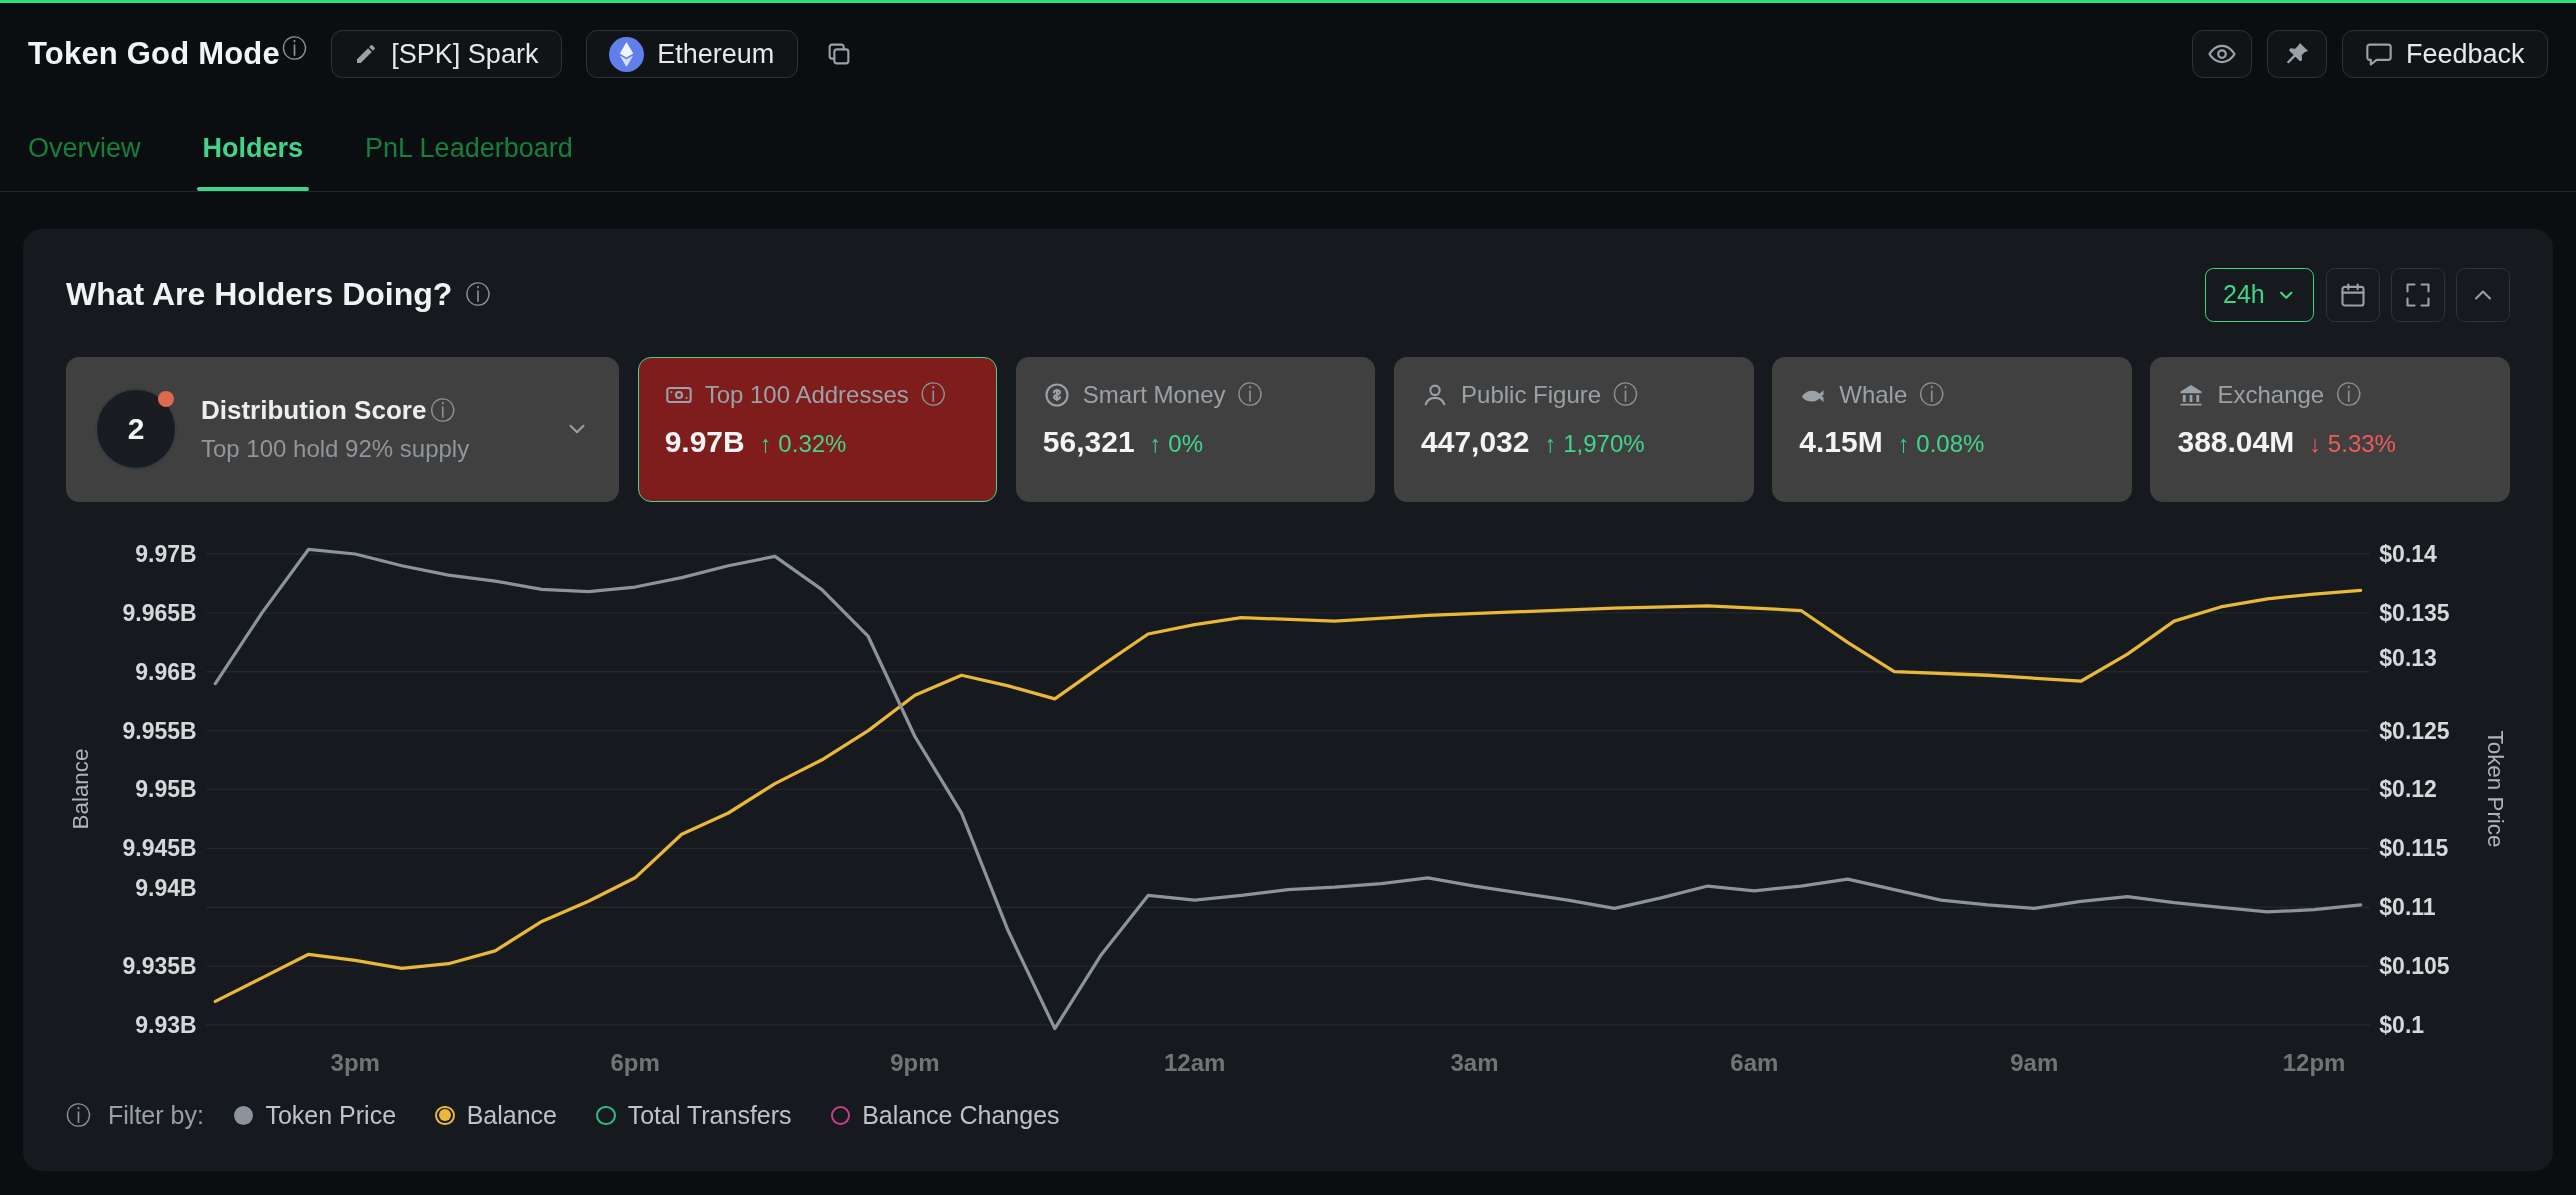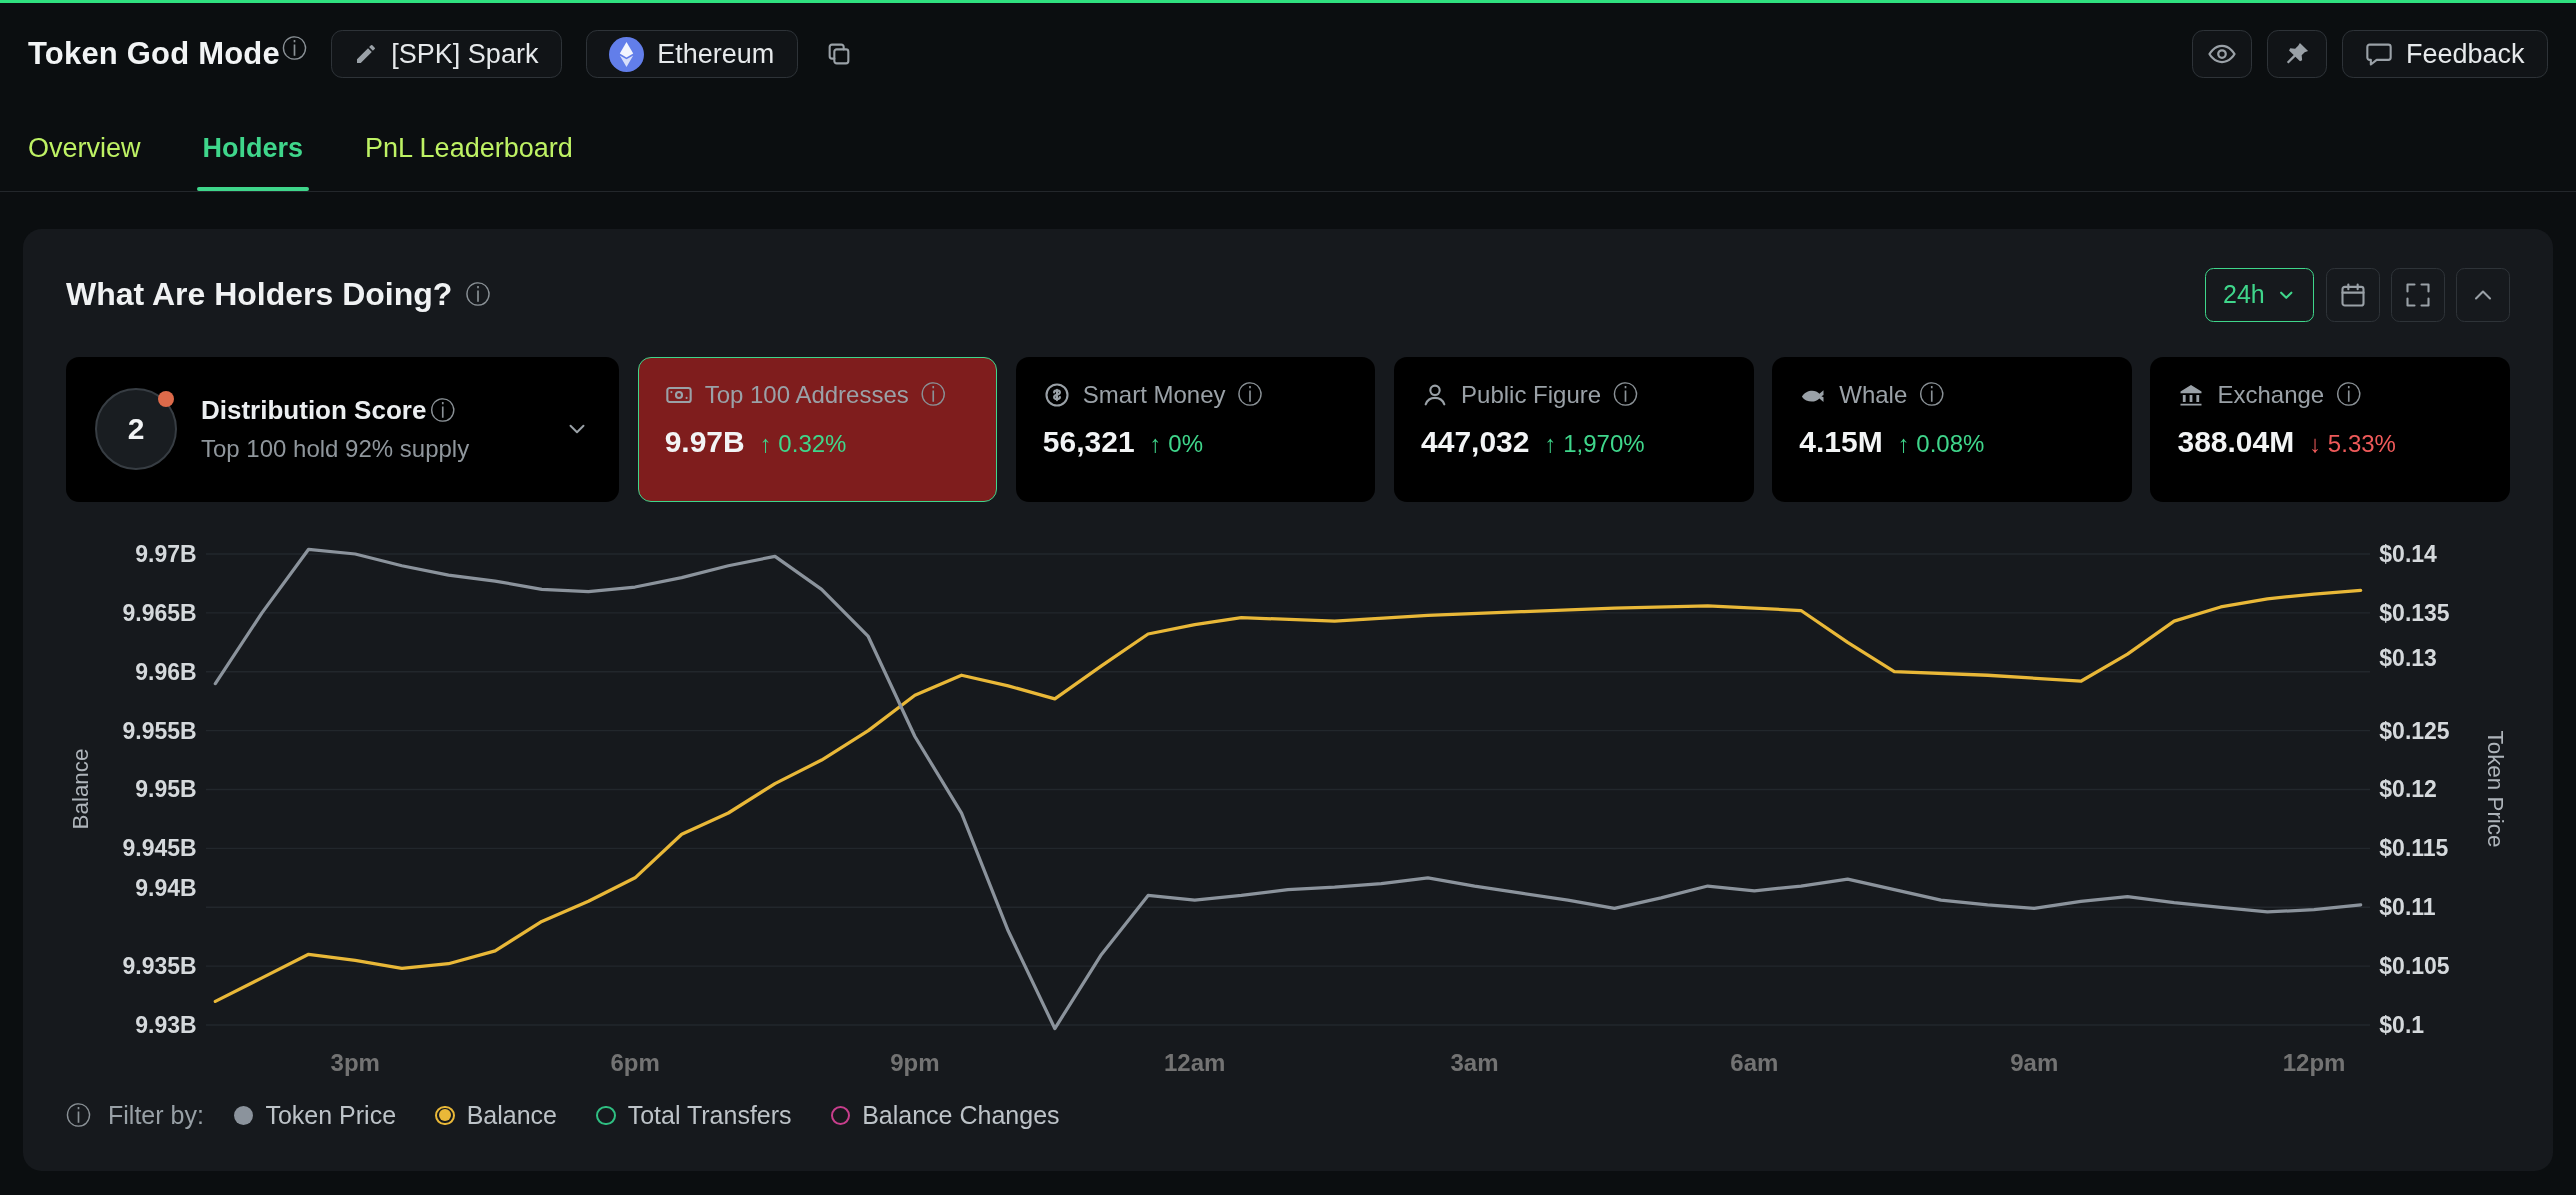--- a/index.html
+++ b/index.html
@@ -17,38 +17,38 @@
          border-radius:11.2px; background:#111417; font-size:27px; color:#e6e9eb; cursor:pointer; }
   .btn.icon-only { width:60px; padding:0; justify-content:center; }
   .plain-icon { background:none; border:none; padding:0 3.7px; }
   .header-right { margin-left:auto; display:flex; align-items:center; gap:15px; }
   .eth-logo { width:35px; height:35px; }
   .gicon { stroke:#9aa1a7; fill:none; stroke-width:1.8; stroke-linecap:round; stroke-linejoin:round; }
   .gicon-fill { fill:#9aa1a7; stroke:none; }
 
   
   .tabbar { display:flex; gap:62px; padding:0 28px; height:86px; align-items:center; border-bottom:0.9px solid #23272b; }
-  .tab { font-size:27px; color:#bef264; height:100%; display:flex; align-items:center; position:relative; cursor:pointer; }
+  .tab { font-size:27px; color:#15803d; height:100%; display:flex; align-items:center; position:relative; cursor:pointer; }
   .tab.active { color:#3fd68b; font-weight:600; }
   .tab.active::after { content:""; position:absolute; left:-5.6px; right:-5.6px; bottom:0; height:3.7px; background:#3fd68b; border-radius:1.9px; }
 
   
   .panel { margin:37px 23px 0; background:#16191d; border-radius:18.7px; padding:39px 43px 41px; }
   .panel-head { display:flex; align-items:center; height:54px; }
   .panel-title-wrap { display:flex; align-items:center; gap:13px; }
   .panel-title { font-size:32px; font-weight:700; color:#f0f2f3; }
   .panel-controls { margin-left:auto; display:flex; align-items:center; gap:11.2px; }
   .tf-btn { display:flex; align-items:center; gap:11.2px; height:54px; padding:0 17px; border:1.9px solid #3fd68b;
             border-radius:8.4px; color:#3fd68b; font-size:25px; background:transparent; cursor:pointer; }
   .sq-btn { width:54px; height:54px; border:0.9px solid #2e3338; border-radius:8.4px; background:transparent;
             display:flex; align-items:center; justify-content:center; cursor:pointer; }
 
   
   .stats { display:flex; gap:18.7px; margin-top:35px; }
-  .stat { flex:1; background:#000000; border:1.9px solid transparent; border-radius:13px; padding:23px 26px; height:145px; cursor:pointer; }
+  .stat { flex:1; background:#404040; border:1.9px solid transparent; border-radius:13px; padding:23px 26px; height:145px; cursor:pointer; }
   .stat.selected { border-color:#3fd68b; background:#7f1d1d; }
   .stat-top { display:flex; align-items:center; gap:12px; color:#9aa1a7; font-size:24px; }
   .stat-val { margin-top:16px; display:flex; align-items:baseline; gap:15px; font-size:30px; font-weight:700; color:#f2f4f5; }
   .chg { font-size:24px; font-weight:400; }
   .chg.up { color:#3fd68b; }
   .chg.down { color:#ef5a5a; }
 
   .stat.dist { flex:1.62; display:flex; align-items:center; gap:24px; padding:0 28px; }
   .score-circle { width:82px; height:82px; border-radius:50%; border:2.8px solid #373d43; background:#191d21;
                   display:flex; align-items:center; justify-content:center; font-size:30px; font-weight:700; color:#f2f4f5;

